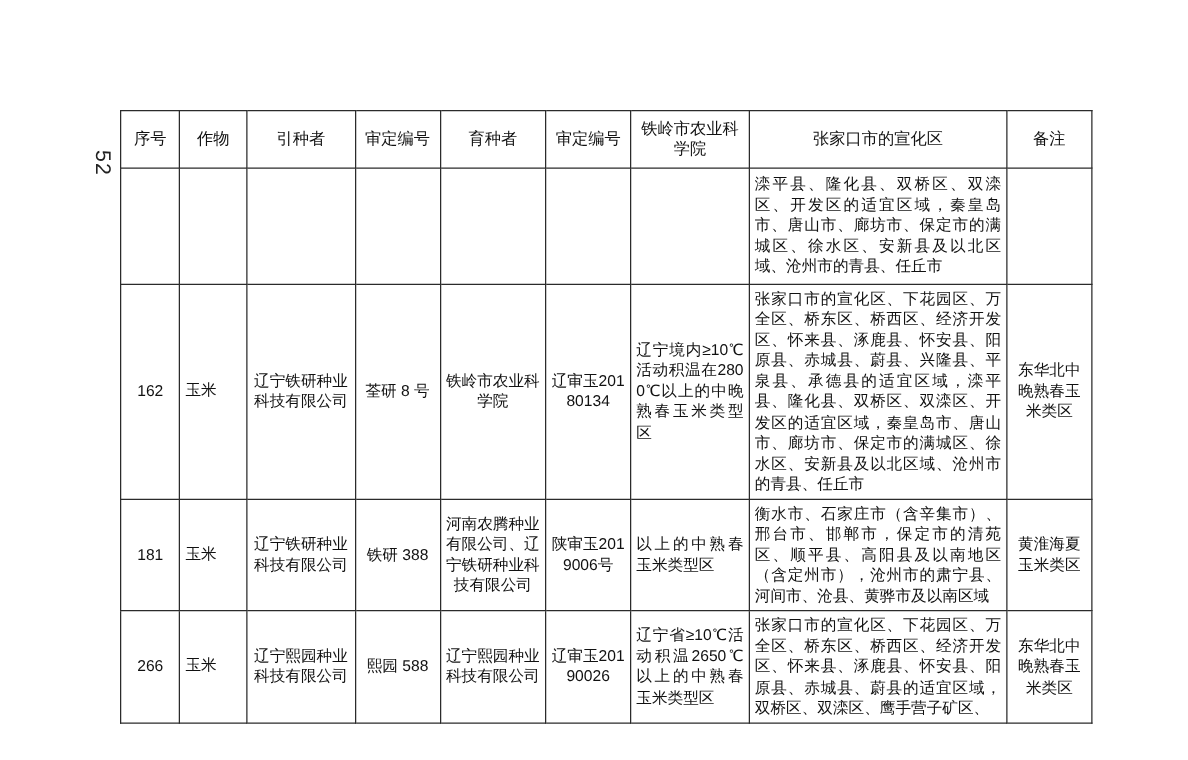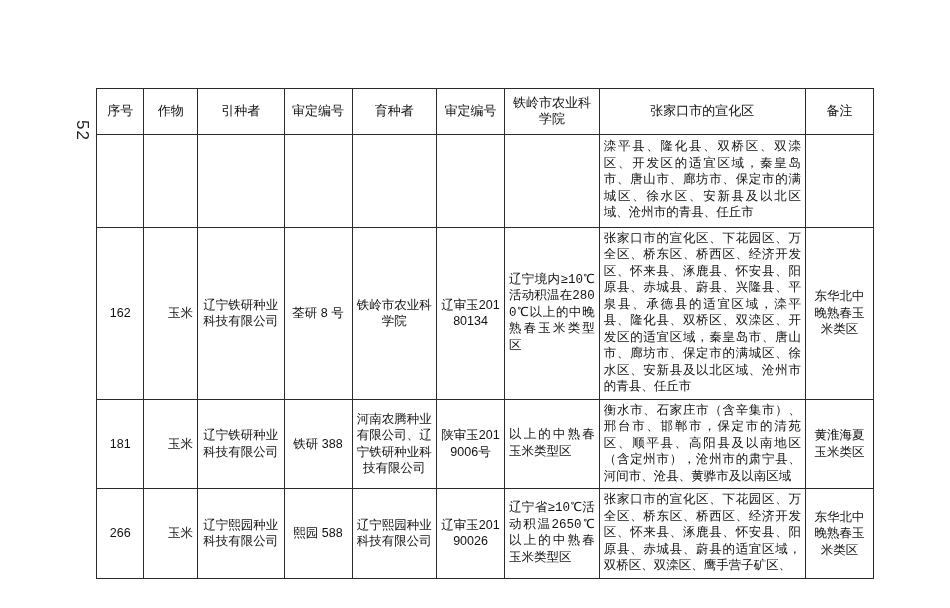--- a/index.html
+++ b/index.html
@@ -68,27 +68,26 @@
   col.c-seq { width: 46px; }
   col.c-crop { width: 52px; }
   col.c-introducer { width: 84px; }
   col.c-variety { width: 66px; }
   col.c-breeder { width: 82px; }
   col.c-approval { width: 66px; }
   col.c-orig-area { width: 92px; }
   col.c-suit-area { width: 200px; }
   col.c-remark { width: 66px; }
   .cell-seq { text-align: center; font-size: 13.5px; }
-  .cell-crop { text-align: right; font-size: 13px; }
+  .cell-crop { text-align: left; font-size: 13px; font-family: Liberation Mono, monospace; }
   .cell-tall { height: 150px; }
   .hdr-two-line { line-height: 1.3; }
   .region-text {
     text-align: justify;
     text-align-last: left;
-    font-family: Liberation Mono, monospace;
   }
   .narrow-col {
     text-align: center;
     line-height: 1.35;
   }
   
   .cont-row td {
     height: 86px;
     vertical-align: top;
   }

